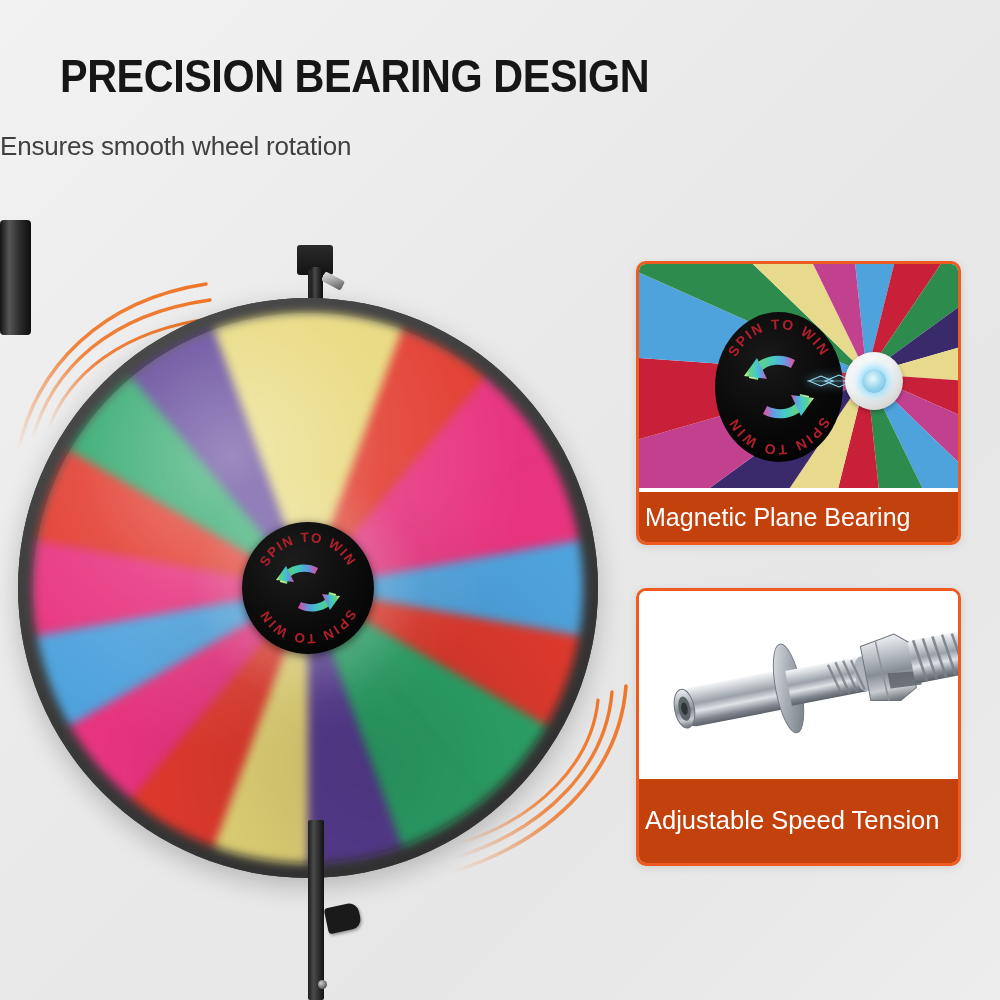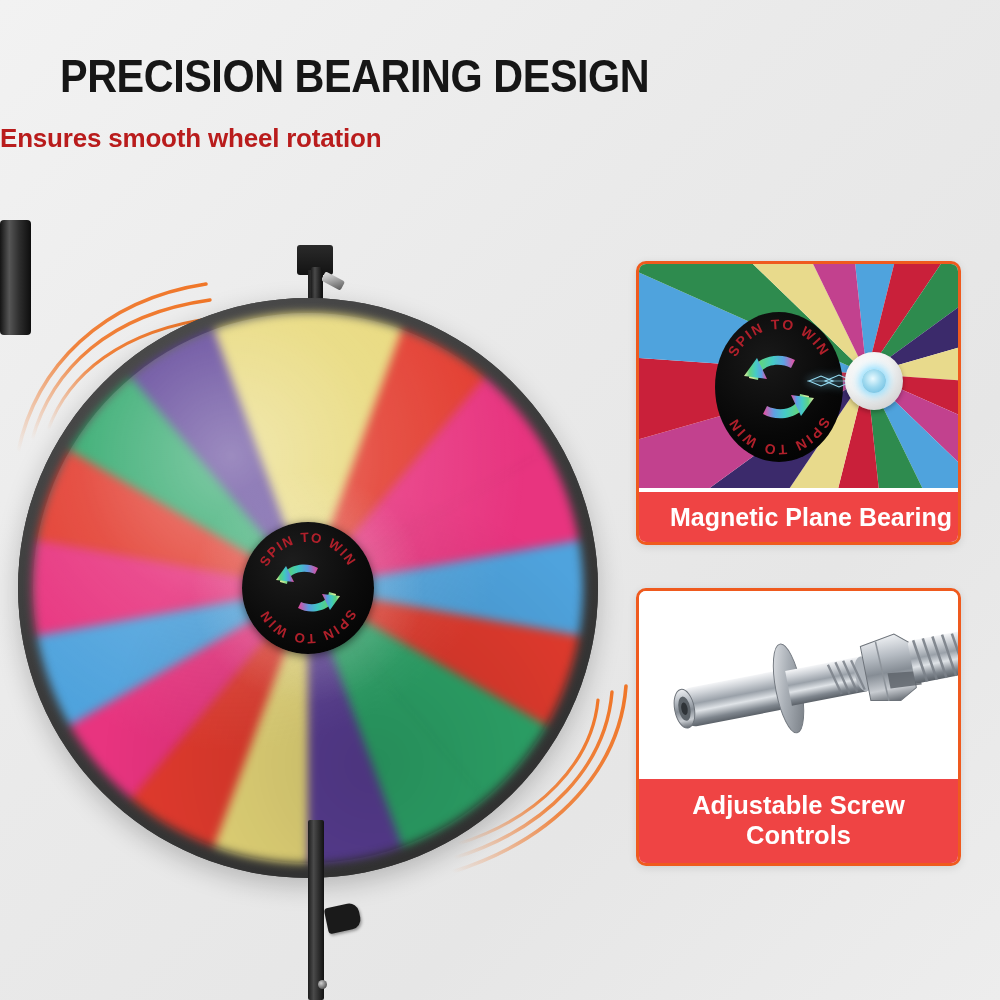--- a/index.html
+++ b/index.html
@@ -13,22 +13,22 @@
 
   
   #header { position:absolute; top:0; left:0; width:1000px; }
   #title {
     font-size:47px; font-weight:bold; color:#161616;
     letter-spacing:-0.5px; line-height:1;
     transform:scaleX(.88); transform-origin:center top;
     margin-top:52px;
   }
   #subtitle {
-    font-size:26px; font-weight:bold; color:#b91c1c;
-    margin-top:24px; letter-spacing:-0.2px;
+    font-size:26px; font-weight:normal; color:#404040;
+    margin-top:32px; letter-spacing:-0.2px;
   }
 
   
   #wheel-scene { position:absolute; left:0; top:220px; width:640px; height:780px; }
 
   
   .pole { position:absolute; background:linear-gradient(90deg,#1d1d1d,#4a4a4a 35%,#2b2b2b 70%,#121212); }
   #pole-upper { left:311px; top:47px; width:11px; height:78px; border-radius:2px; }
   #pole-lower { left:308px; top:600px; width:16px; height:180px; border-radius:2px; }
   #pole-lower2 { left:300px; top:665px; width:31px; height:115px; border-radius:4px;
@@ -111,24 +111,24 @@
     box-shadow:0 2px 8px rgba(0,0,0,.10);
   }
   #card-bearing { left:636px; top:261px; width:325px; height:284px; }
   #card-screw   { left:636px; top:588px; width:325px; height:278px; }
 
   .card-media { position:relative; width:100%; overflow:hidden; }
   #card-bearing .card-media { height:228px; }
   #card-screw   .card-media { height:188px; background:#fff; }
 
   .card-caption {
-    background:#ef4444; color:#fff;
-    font-size:25px; font-weight:bold;
+    background:#c2410c; color:#fff;
+    font-size:25px; font-weight:normal;
     text-align:center; line-height:1.16;
-    display:flex; align-items:center; justify-content:flex-end;
+    display:flex; align-items:center; justify-content:flex-start;
     height:calc(100% - 228px);
   }
   #card-screw .card-caption { height:calc(100% - 188px); font-size:25.5px; }
   .card-caption span { display:block; padding:0 6px; }
 
   
   #bearing-art { position:absolute; inset:0; }
   #bearing-hub {
     position:absolute; left:44%; top:21%; width:128px; height:150px;
     border-radius:50%;
@@ -394,16 +394,16 @@
           <path d="M306 72 L312 116"></path>
             <path d="M316 72 L322 116"></path>
           <path d="M326 73 L332 115"></path>
         </g>
         <ellipse cx="342" cy="94" rx="7" ry="22" fill="#b8bec5" stroke="#767c83" stroke-width="1"></ellipse>
       </g>
     </svg>
   </div>
   <div class="card-caption">
     <div>
-      <span>Adjustable Screw Controls</span>
+      <span>Adjustable Speed Tension</span>
     </div>
   </div>
 </div>
 
 </body></html>

